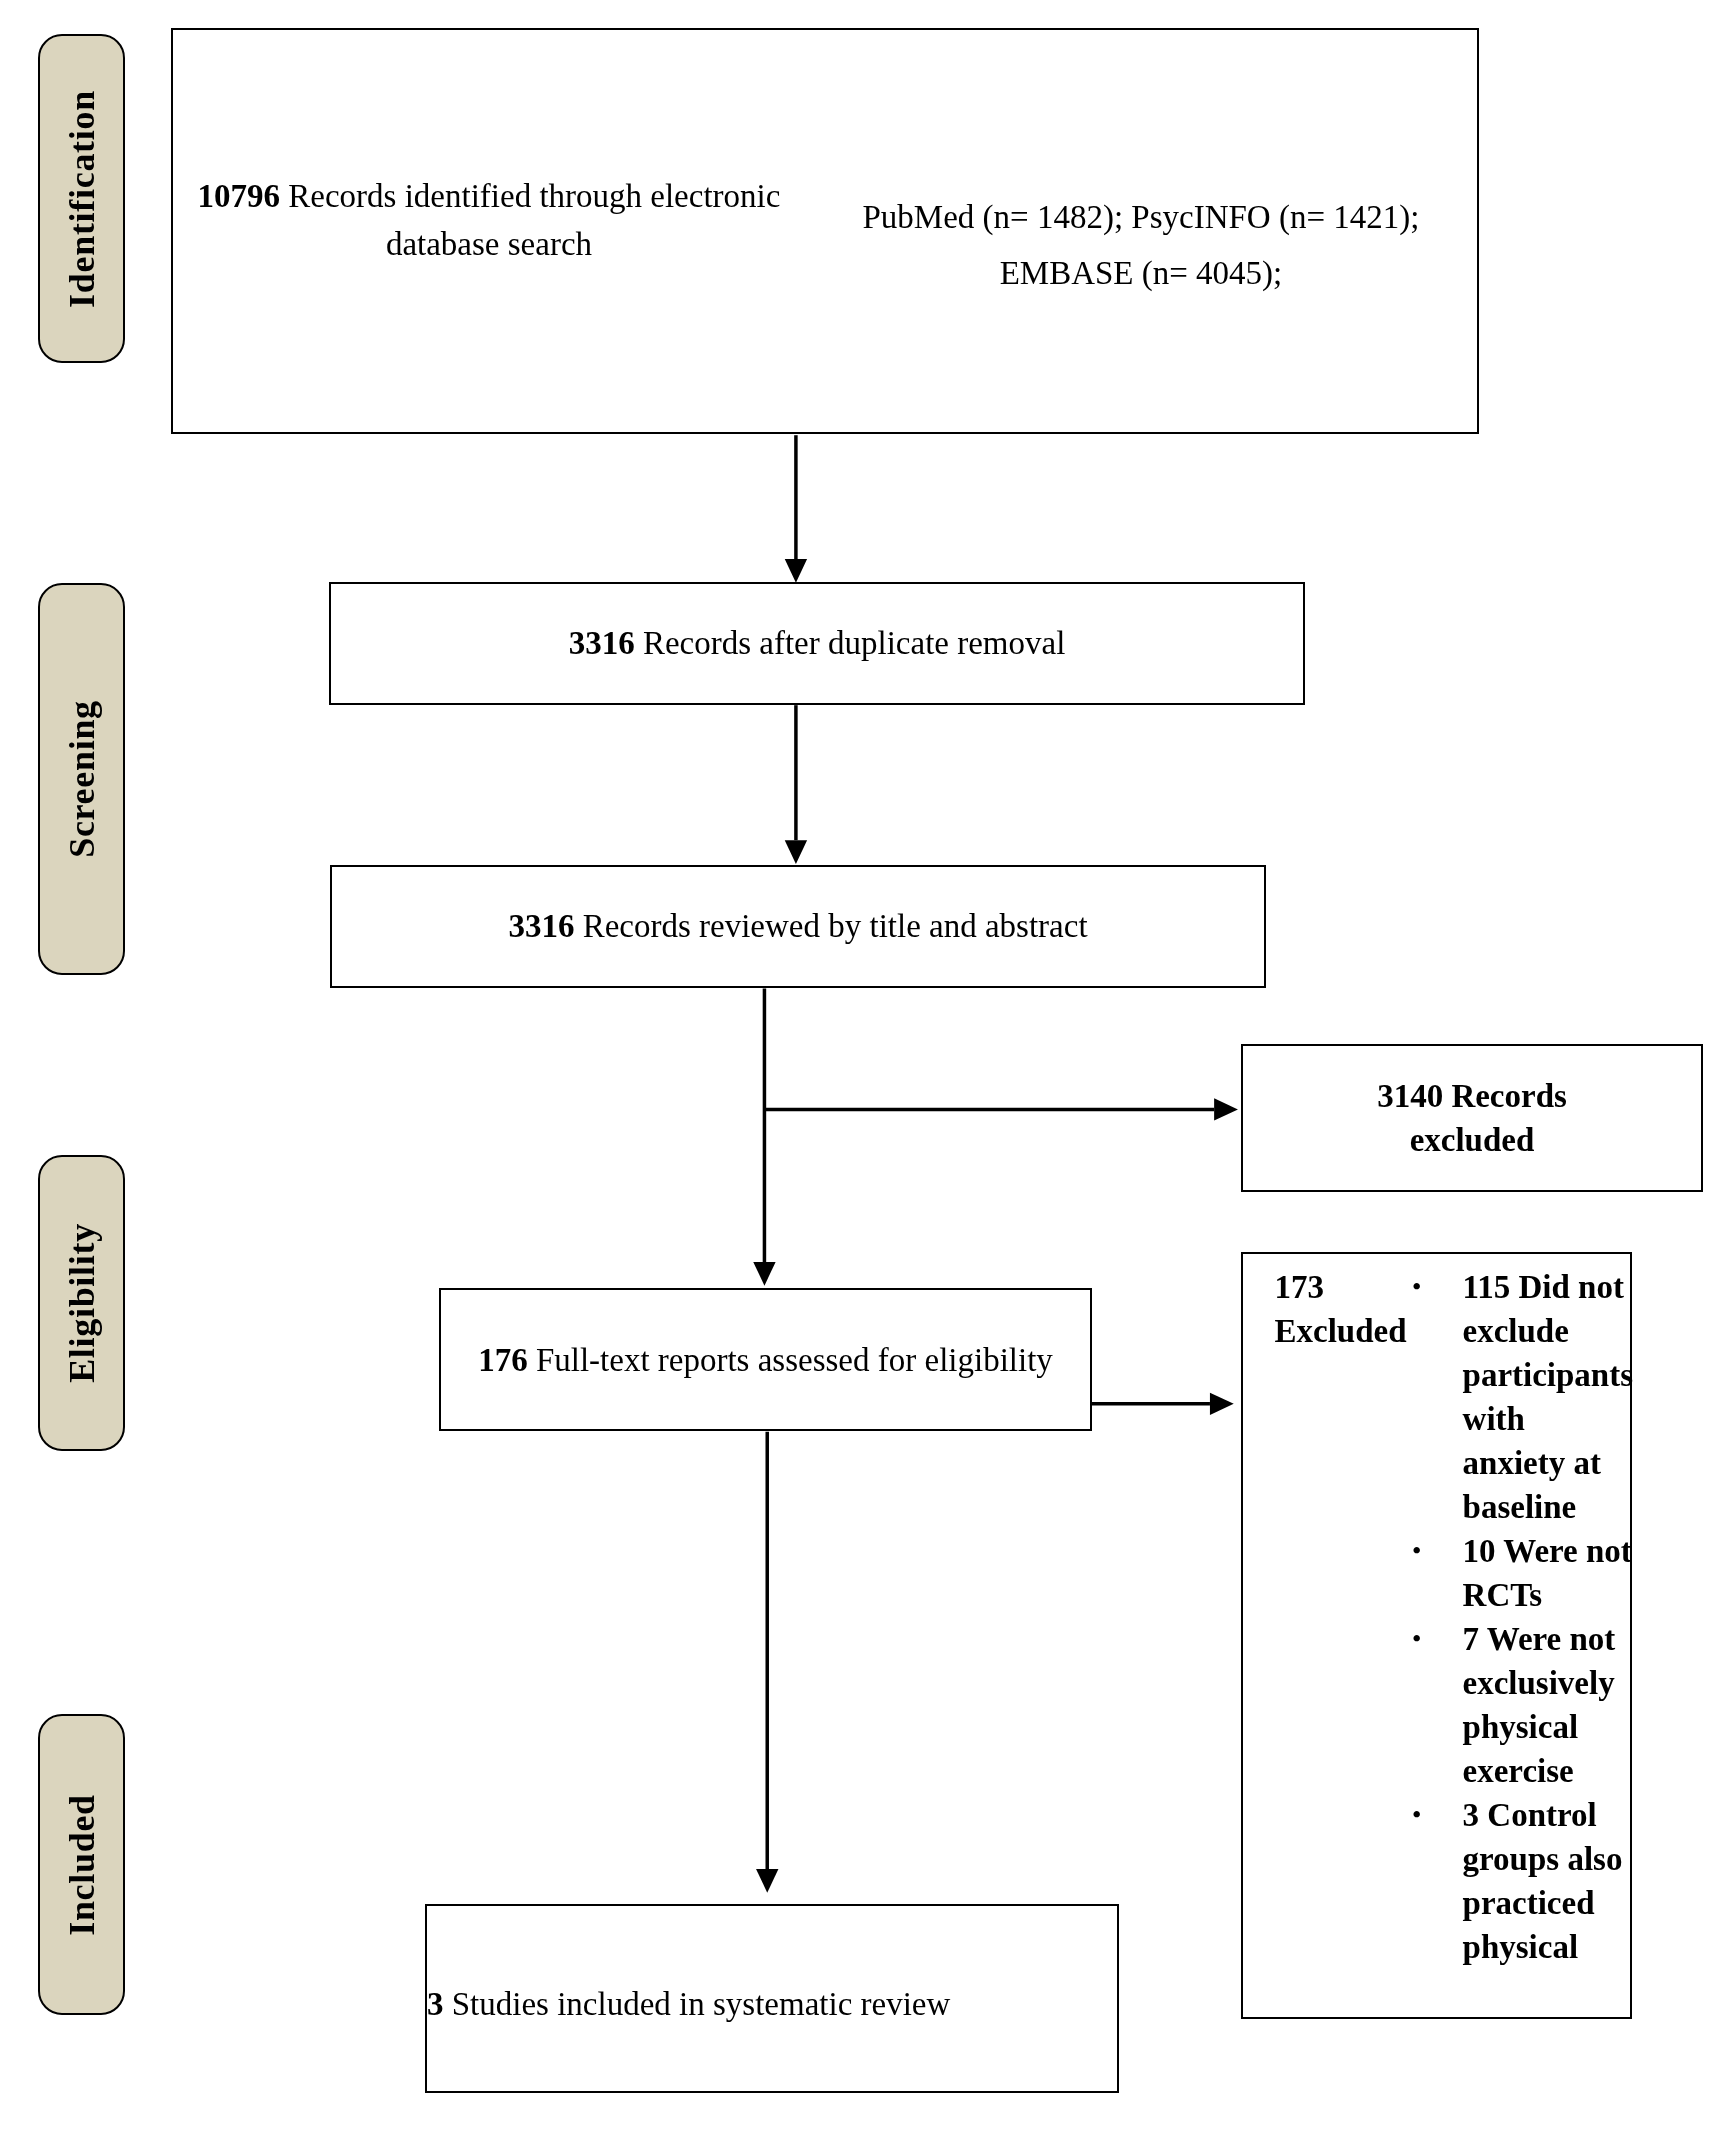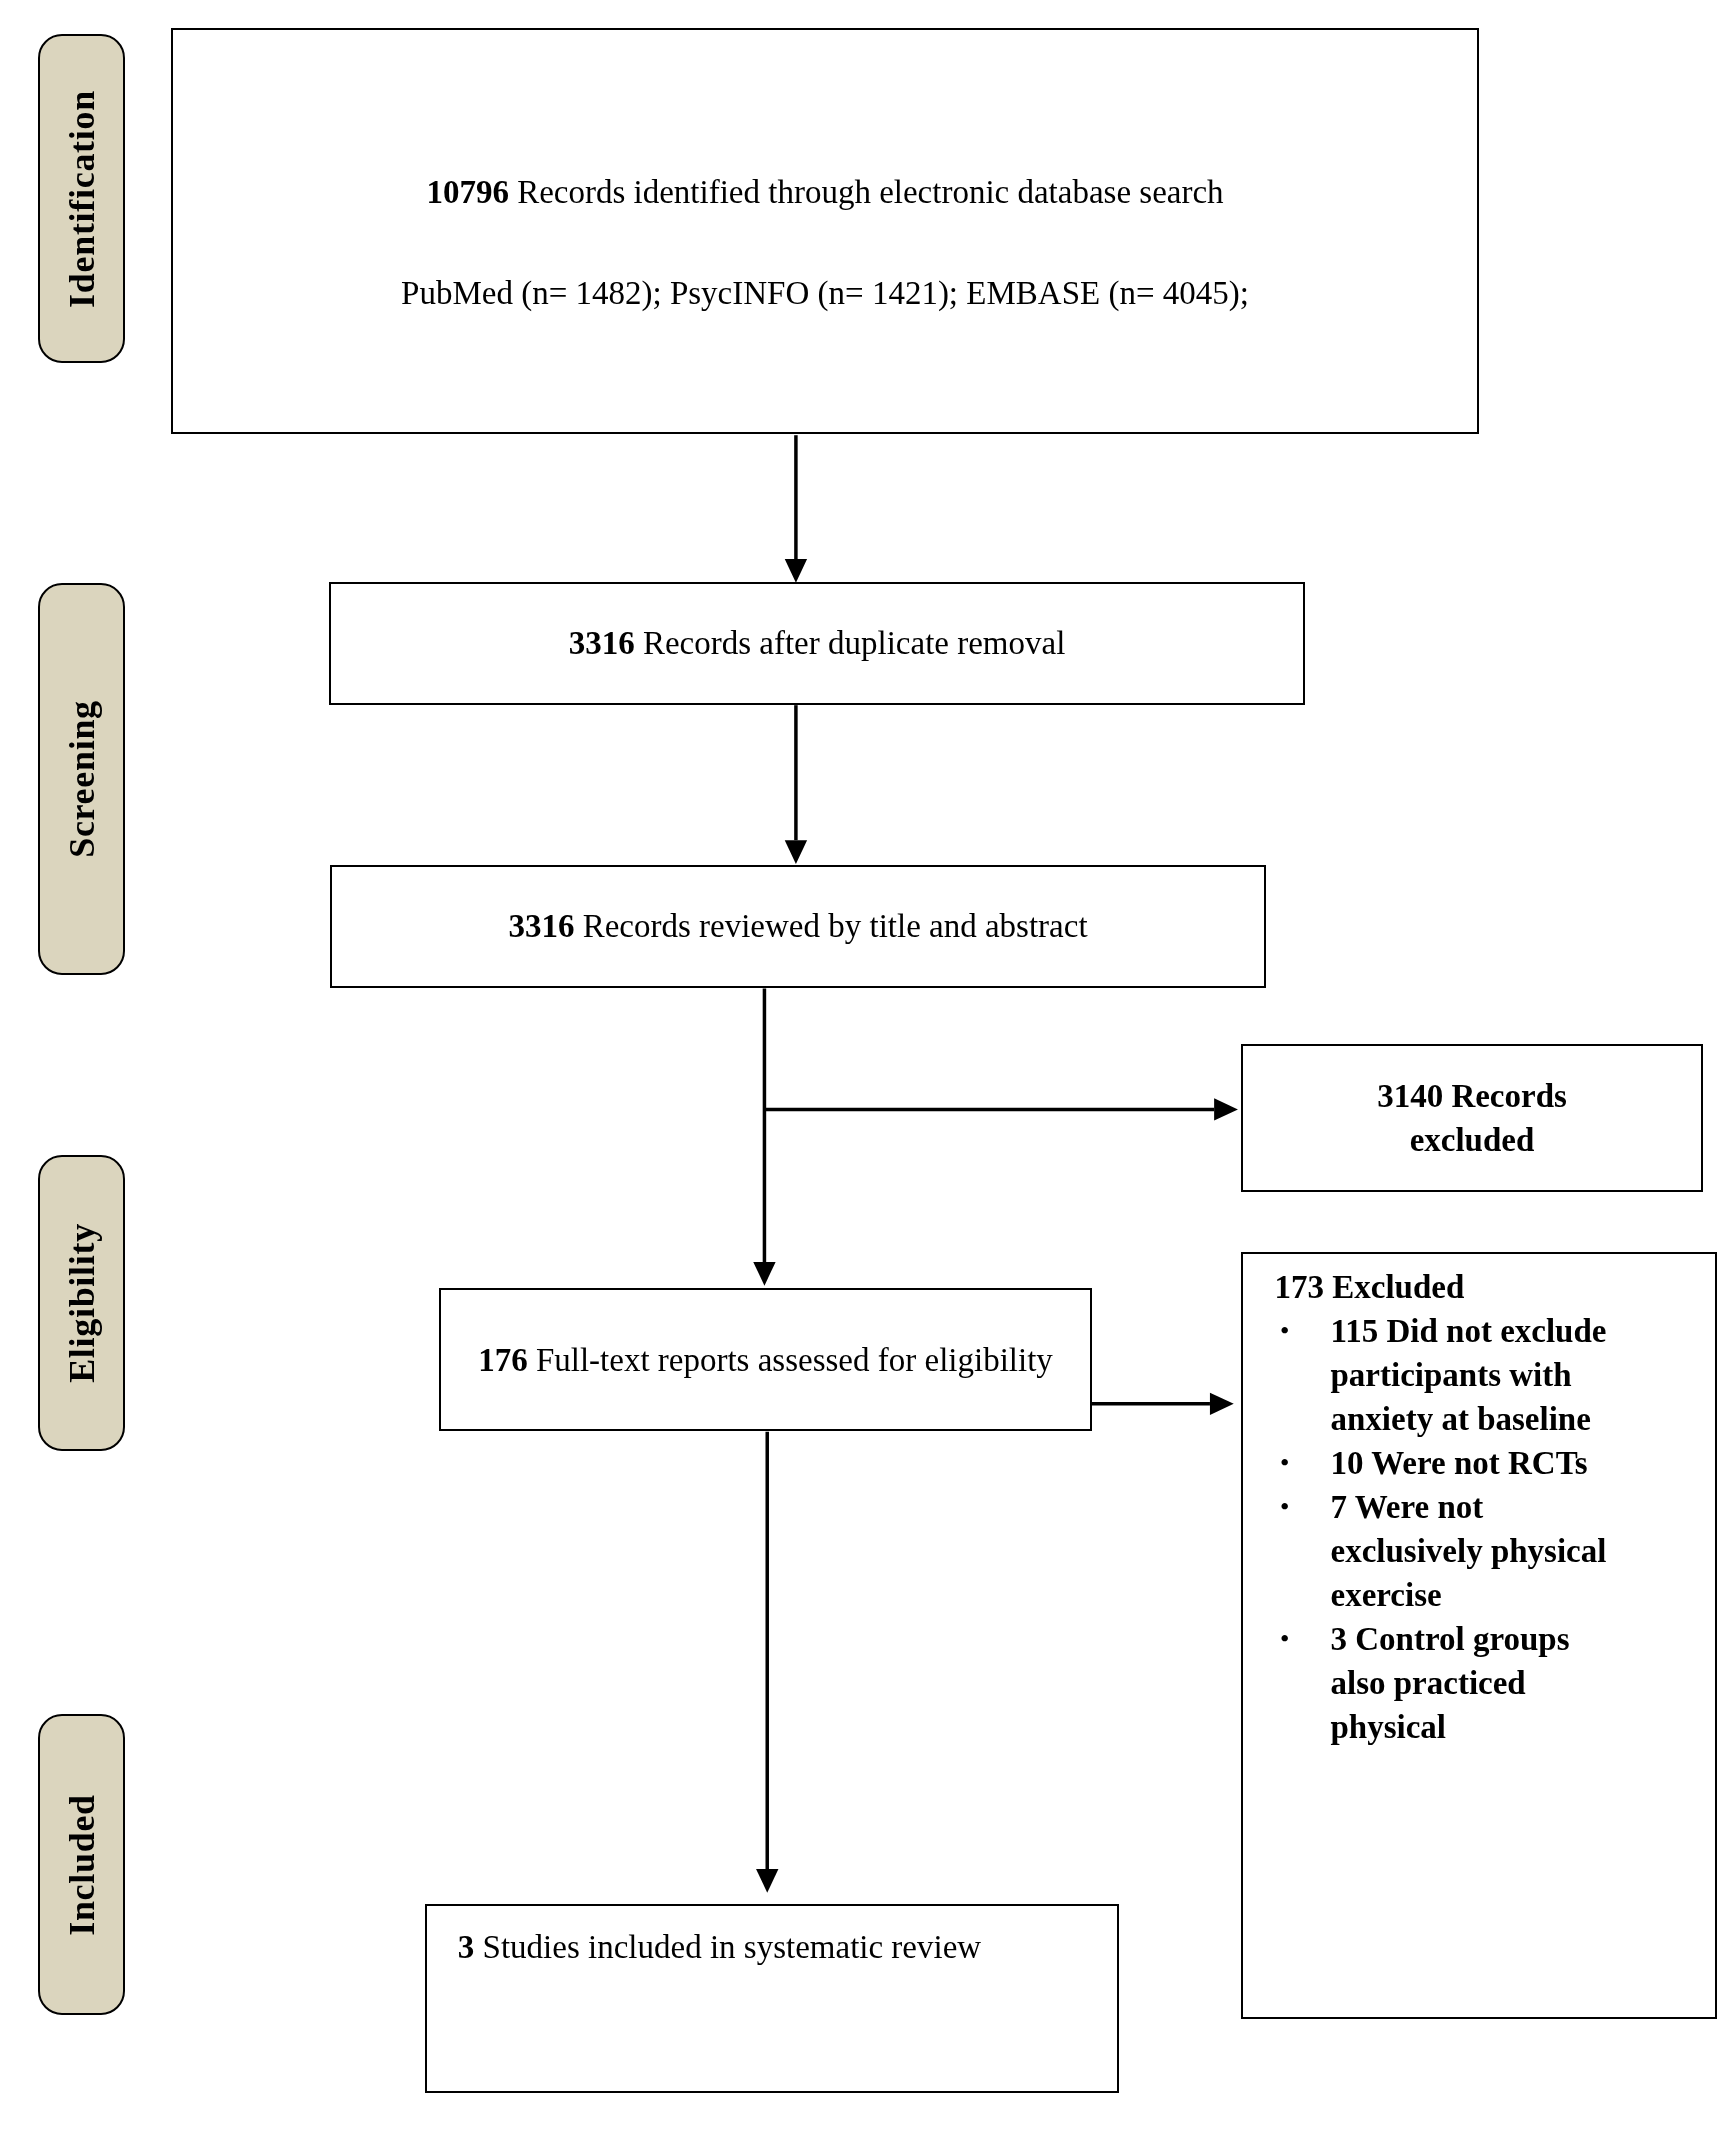--- a/index.html
+++ b/index.html
@@ -9,21 +9,21 @@
   }
   .stage-tab{
     position:absolute;background:#DBD5BE;border:2.8px solid #000;border-radius:24px;
     display:flex;align-items:center;justify-content:center;box-sizing:border-box;
   }
   .stage-tab .vlabel{
     transform:rotate(-90deg);white-space:nowrap;font-weight:700;font-size:36px;letter-spacing:0.7px;
   }
   .fbox{
     position:absolute;background:#fff;border:2.8px solid #000;box-sizing:border-box;
-    display:flex;flex-direction:column;align-items:center;justify-content:center;
+    display:flex;flex-direction:row;align-items:center;justify-content:center;
     font-size:33px;line-height:1.45;text-align:center;
   }
   #box-identified{border-width:2.1px;justify-content:center;padding-top:28px;}
   #box-identified .headline{margin-bottom:49px;}
   #box-identified .src-line{line-height:56px;}
   .num{font-weight:700;}
   #box-records-excluded{font-weight:700;}
   #box-records-excluded .wrapper{width:301px;line-height:44px;}
   #box-fulltext .wrapper{width:615px;line-height:50px;}
   #box-included-final{justify-content:flex-start;padding-right:105px;box-sizing:border-box;}
@@ -71,21 +71,21 @@
 </div>
 
 <div class="fbox" id="box-records-excluded" style="left:1241px;top:1044px;width:462px;height:148px;">
   <div class="wrapper"><span class="num">3140</span><span> Records excluded</span></div>
 </div>
 
 <div class="fbox" id="box-fulltext" style="left:439px;top:1288px;width:653px;height:143px;">
   <div class="wrapper"><span class="num">176</span><span> Full-text reports assessed for eligibility</span></div>
 </div>
 
-<div class="fbox" id="box-fulltext-excluded" style="left:1241px;top:1252px;width:476px;height:767px;">
+<div class="fbox" id="box-fulltext-excluded" style="left:1241px;top:1252px;width:391px;height:767px;">
   <div class="header"><span class="num">173</span><span> Excluded</span></div>
   <ul>
     <li><span class="dot">•</span><span class="num">115</span><span> Did not exclude participants with anxiety at baseline</span></li>
     <li><span class="dot">•</span><span class="num">10</span><span> Were not RCTs</span></li>
     <li><span class="dot">•</span><span class="num">7</span><span> Were not exclusively physical exercise</span></li>
     <li><span class="dot">•</span><span class="num">3</span><span> Control groups also practiced physical</span></li>
   </ul>
 </div>
 
 <div class="fbox" id="box-included-final" style="left:425px;top:1904px;width:694px;height:189px;">

